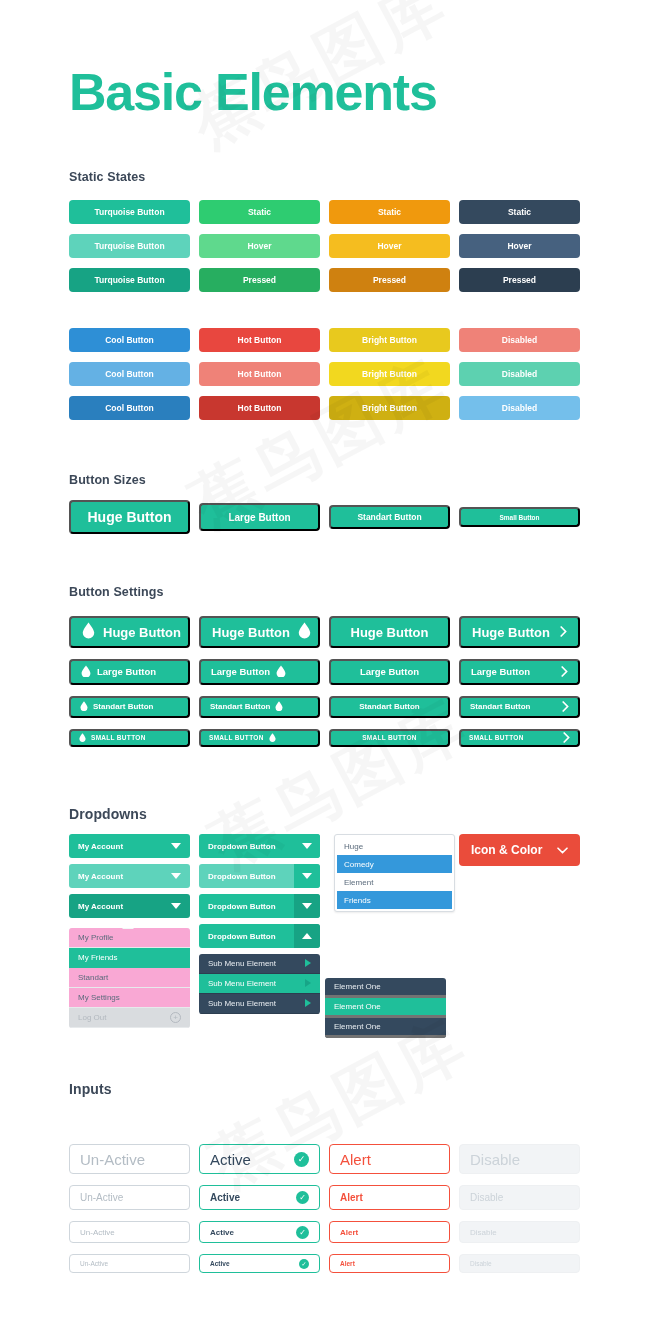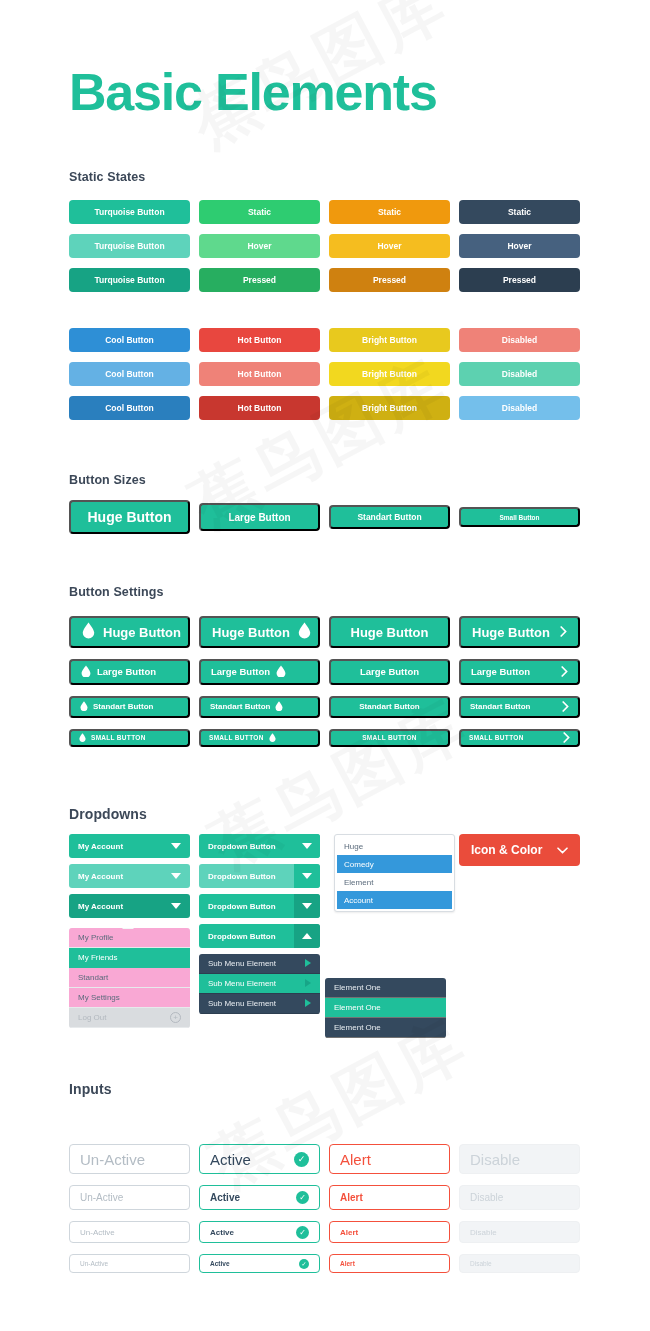--- a/index.html
+++ b/index.html
@@ -114,21 +114,21 @@
   .menu .mi.disabled { background: #d9dcdf; color: #b3b9bf; cursor: default; }
   .caret-up { position:absolute; top:-5px; left: 53px; width:0;height:0;border-left:6px solid transparent;border-right:6px solid transparent;border-bottom:6px solid #f4f6f7; }
 
   .submenu { width: 121px; background: #34495e; border-radius: 3px; overflow: hidden; position: relative; }
   .submenu .si { height: 20px; display:flex; align-items:center; justify-content:space-between; padding: 0 9px; font-size: 8px; color: #e9edf1; cursor: pointer; border-bottom: 1px solid #2c3e50; }
   .submenu .si.active { background: #1fbf9a; color: #fff; }
   .submenu .si .arr { color: #1fbf9a; font-size: 8px; }
   .submenu .si.active .arr { color: #17a587; }
 
   .elmenu { width: 121px; background: #34495e; border-radius: 3px; overflow: hidden; }
-  .elmenu .ei { height: 20px; display:flex; align-items:center; padding: 0 9px; font-size: 8px; color: #e9edf1; cursor: pointer; border-bottom:1px solid #737373; }
+  .elmenu .ei { height: 20px; display:flex; align-items:center; padding: 0 9px; font-size: 8px; color: #e9edf1; cursor: pointer; border-bottom:3px solid #737373; }
   .elmenu .ei.active { background: #1fbf9a; color: #fff; }
 
   .listbox { width: 121px; background: #fff; border: 1px solid #d8dde2; border-radius: 3px; padding: 2px; box-shadow: 0 1px 2px rgba(0,0,0,.08); }
   .listbox .li { height: 18px; display:flex; align-items:center; padding: 0 7px; font-size: 8px; color: #5b6b7c; cursor: pointer; }
   .listbox .li.sel { background: #3498db; color: #fff; }
 
   .iconcolor { width:121px; height:32px; background:#ea4c3b; color:#fff; border-radius:4px; display:flex; align-items:center; justify-content:space-between; padding:0 12px; font-size:12px; font-weight:700; cursor:pointer; }
 
   
   .inputs-grid { display:grid; grid-template-columns: repeat(4,121px); column-gap:9px; row-gap:11px; }
@@ -415,21 +415,21 @@
       <div class="li">
         <span>Huge</span>
       </div>
       <div class="li sel" style="background: rgb(52, 152, 219);">
         <span>Comedy</span>
       </div>
       <div class="li">
         <span>Element</span>
       </div>
       <div class="li sel" style="background: rgb(52, 152, 219);">
-        <span>Account</span>
+        <span>Friends</span>
       </div>
     </div>
 
   <div id="dd-elements" class="elmenu" style="position:absolute; left:325px; top:978px;">
       <div class="ei">
         <span>Element One</span>
       </div>
       <div class="ei active">
         <span>Element One</span>
       </div>

